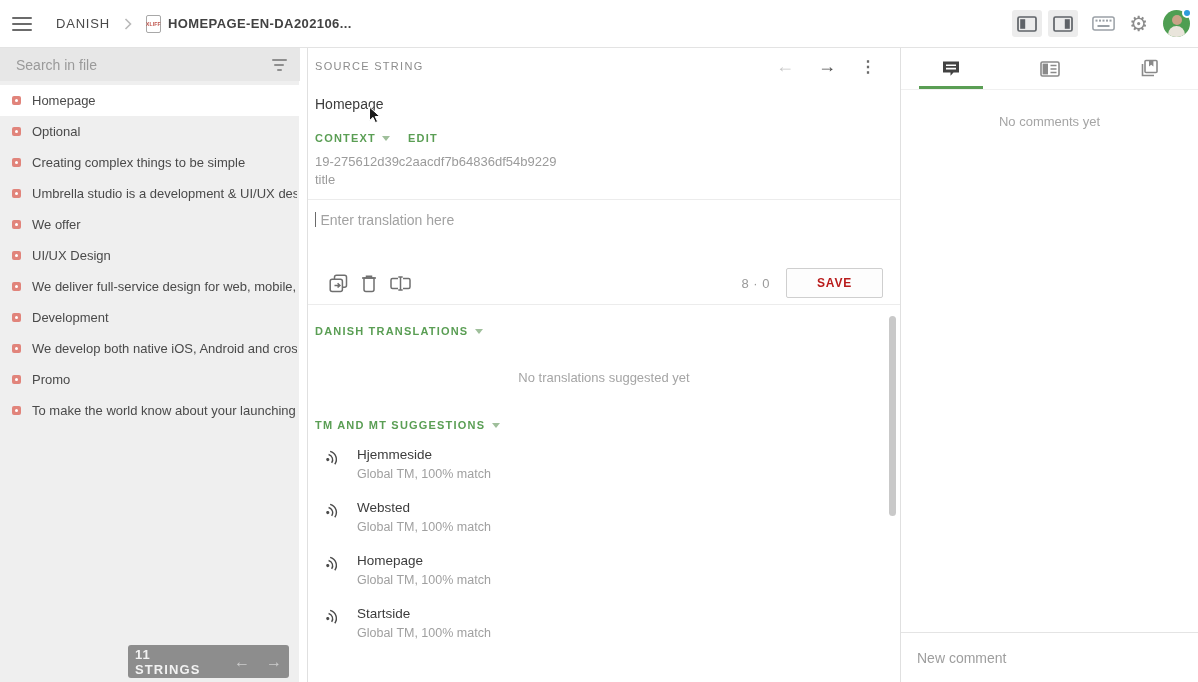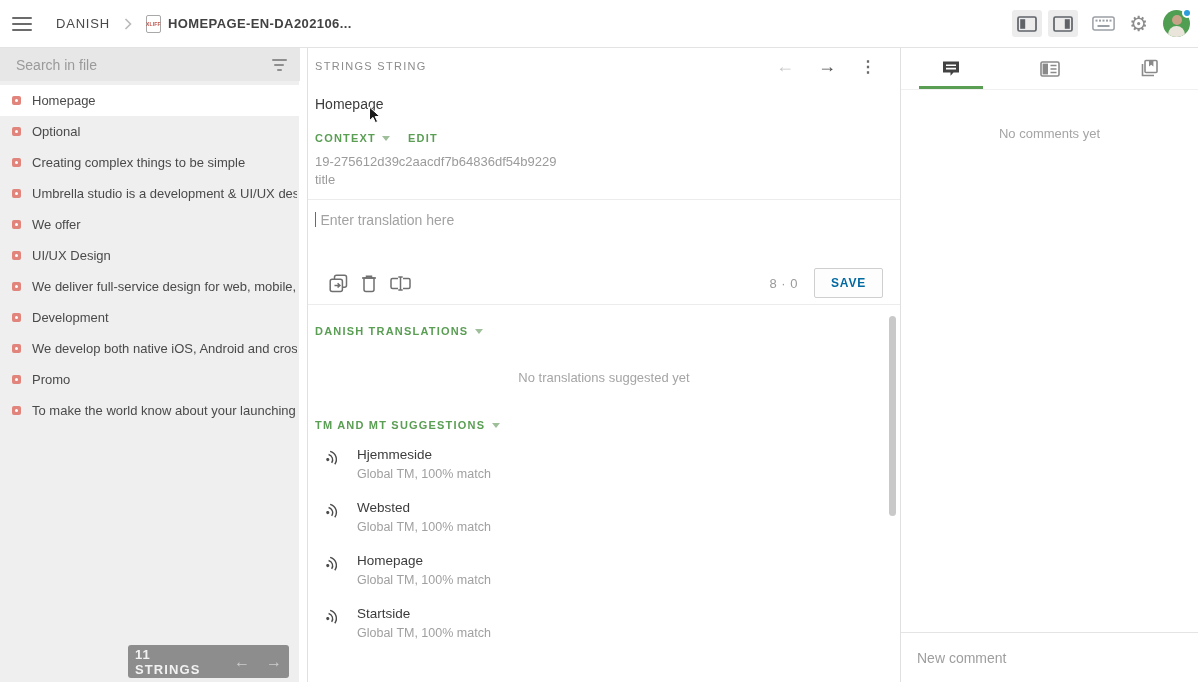--- a/index.html
+++ b/index.html
@@ -82,22 +82,22 @@
   .ctx-title { margin:3px 0 12px 7px; font-size:13px; color:#9b9b9b; }
   .hr { border:none; border-top:1px solid #ececec; height:0; }
   .trans-area { height:62px; padding:11px 7px 0; cursor:text; }
   .caret { display:inline-block; width:1px; height:15px; background:#6a6a6a; vertical-align:-2px; }
   .placeholder { font-size:14px; color:#a2a2a2; }
   .actions { height:42px; display:flex; align-items:center; padding:0 17px 0 7px; }
   .act-icon { margin-left:13px; display:flex; align-items:center; cursor:pointer; }
   .act-icon:first-child { margin-left:14px; }
   .act-spacer { flex:1; }
   .counter { font-size:13px; color:#9a9a9a; margin-right:16px; letter-spacing:.5px; }
-  .save-btn { border:1px solid #cfcfcf; background:#fdfdfd; border-radius:2px; color:#0369a1;
-              font-size:12px; font-weight:bold; letter-spacing:.8px; padding:7px 16px;
+  .save-btn { border:1px solid #cfcfcf; background:#fdfdfd; border-radius:2px; color:#b91c1c;
+              font-size:12px; font-weight:bold; letter-spacing:.8px; padding:7px 30px;
               font-family:"Liberation Sans",sans-serif; cursor:pointer; }
   .sec-head { display:flex; align-items:center; gap:7px; margin-left:7px; }
   .sec-head.first { margin-top:20px; }
   .empty-center { text-align:center; font-size:13px; color:#a5a5a5; margin-top:33px; }
   .sec-head.second { margin-top:34px; }
   .sugg-list { margin-top:16px; }
   .sugg { display:flex; margin:0 7px 19px 14px; cursor:pointer; }
   .sugg-icon { flex:0 0 20px; margin-top:1px; }
   .sugg-body { margin-left:15px; }
   .sugg-text { font-size:13.5px; color:#3c3c3c; }
@@ -105,21 +105,21 @@
   .editor-scrollbar { position:absolute; right:4px; top:268px; width:7px; height:200px;
                       background:#c9c9c9; border-radius:4px; cursor:pointer; }
 
   
   .comments { width:298px; flex:0 0 298px; border-left:1px solid #e0e0e0; background:#fff;
               display:flex; flex-direction:column; }
   .tabs { height:42px; display:flex; border-bottom:1px solid #f0f0f0; }
   .tab { flex:1; display:flex; align-items:center; justify-content:center; position:relative; cursor:pointer; }
   .tab.active::after { content:""; position:absolute; bottom:0; left:50%; margin-left:-32px;
                        width:64px; height:3px; background:#5a9e54; }
-  .comments-empty { text-align:center; font-size:13px; color:#a5a5a5; margin-top:36px; }
+  .comments-empty { text-align:center; font-size:13px; color:#a5a5a5; margin-top:24px; }
   .comments-spacer { flex:1; }
   .new-comment { height:50px; border-top:1px solid #e4e4e4; display:flex; align-items:center; padding:0 16px; }
   .new-comment input { width:100%; border:none; outline:none; font-size:14px; color:#4a4a4a;
                        font-family:"Liberation Sans",sans-serif; background:transparent; }
   .new-comment input::placeholder { color:#9e9e9e; }
 
   
   .mouse-cursor { position:absolute; left:368px; top:106px; z-index:9; pointer-events:none; }
 </style>
 </head>
@@ -263,21 +263,21 @@
       </div>
       <div class="strings-pill">
         <span class="cnt">11 STRINGS</span>
         <span class="pill-arrow">←</span>
         <span class="pill-arrow">→</span>
       </div>
     </div>
 
     <div class="editor">
       <div class="src-header">
-        <span class="src-label">STRINGS STRING</span>
+        <span class="src-label">SOURCE STRING</span>
         <span class="nav-arrow prev">←</span>
         <span class="nav-arrow next">→</span>
         <span class="kebab">⋮</span>
       </div>
       <div class="src-text">Homepage</div>
       <div class="ctx-row">
         <span class="green-label">CONTEXT</span>
         <span class="dd-caret"></span>
         <span class="green-label edit">EDIT</span>
       </div>

